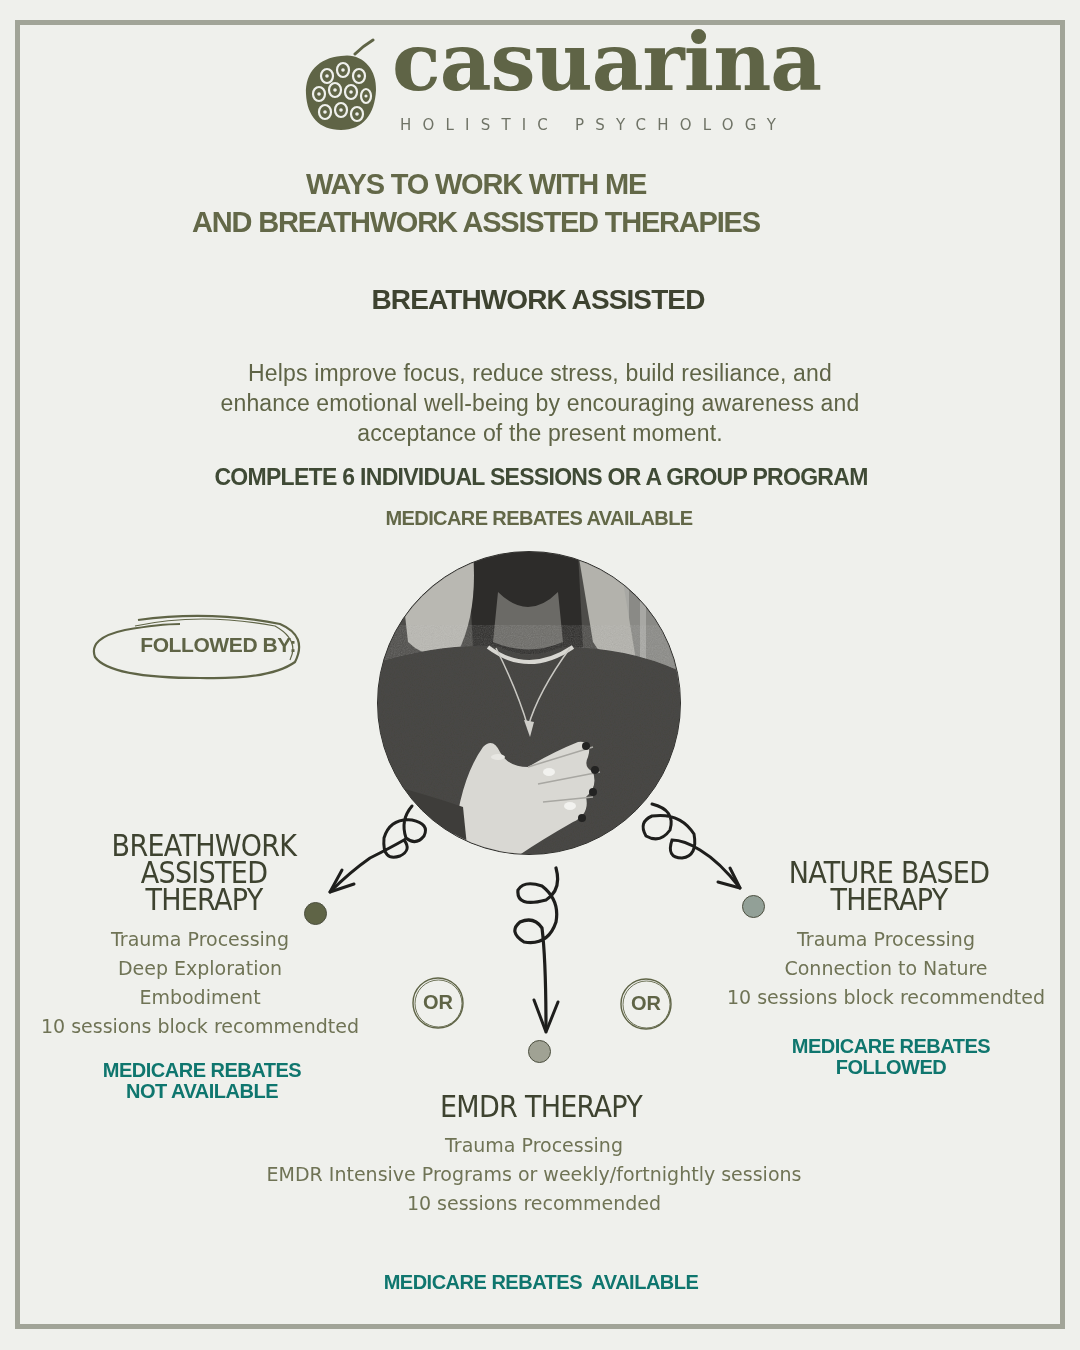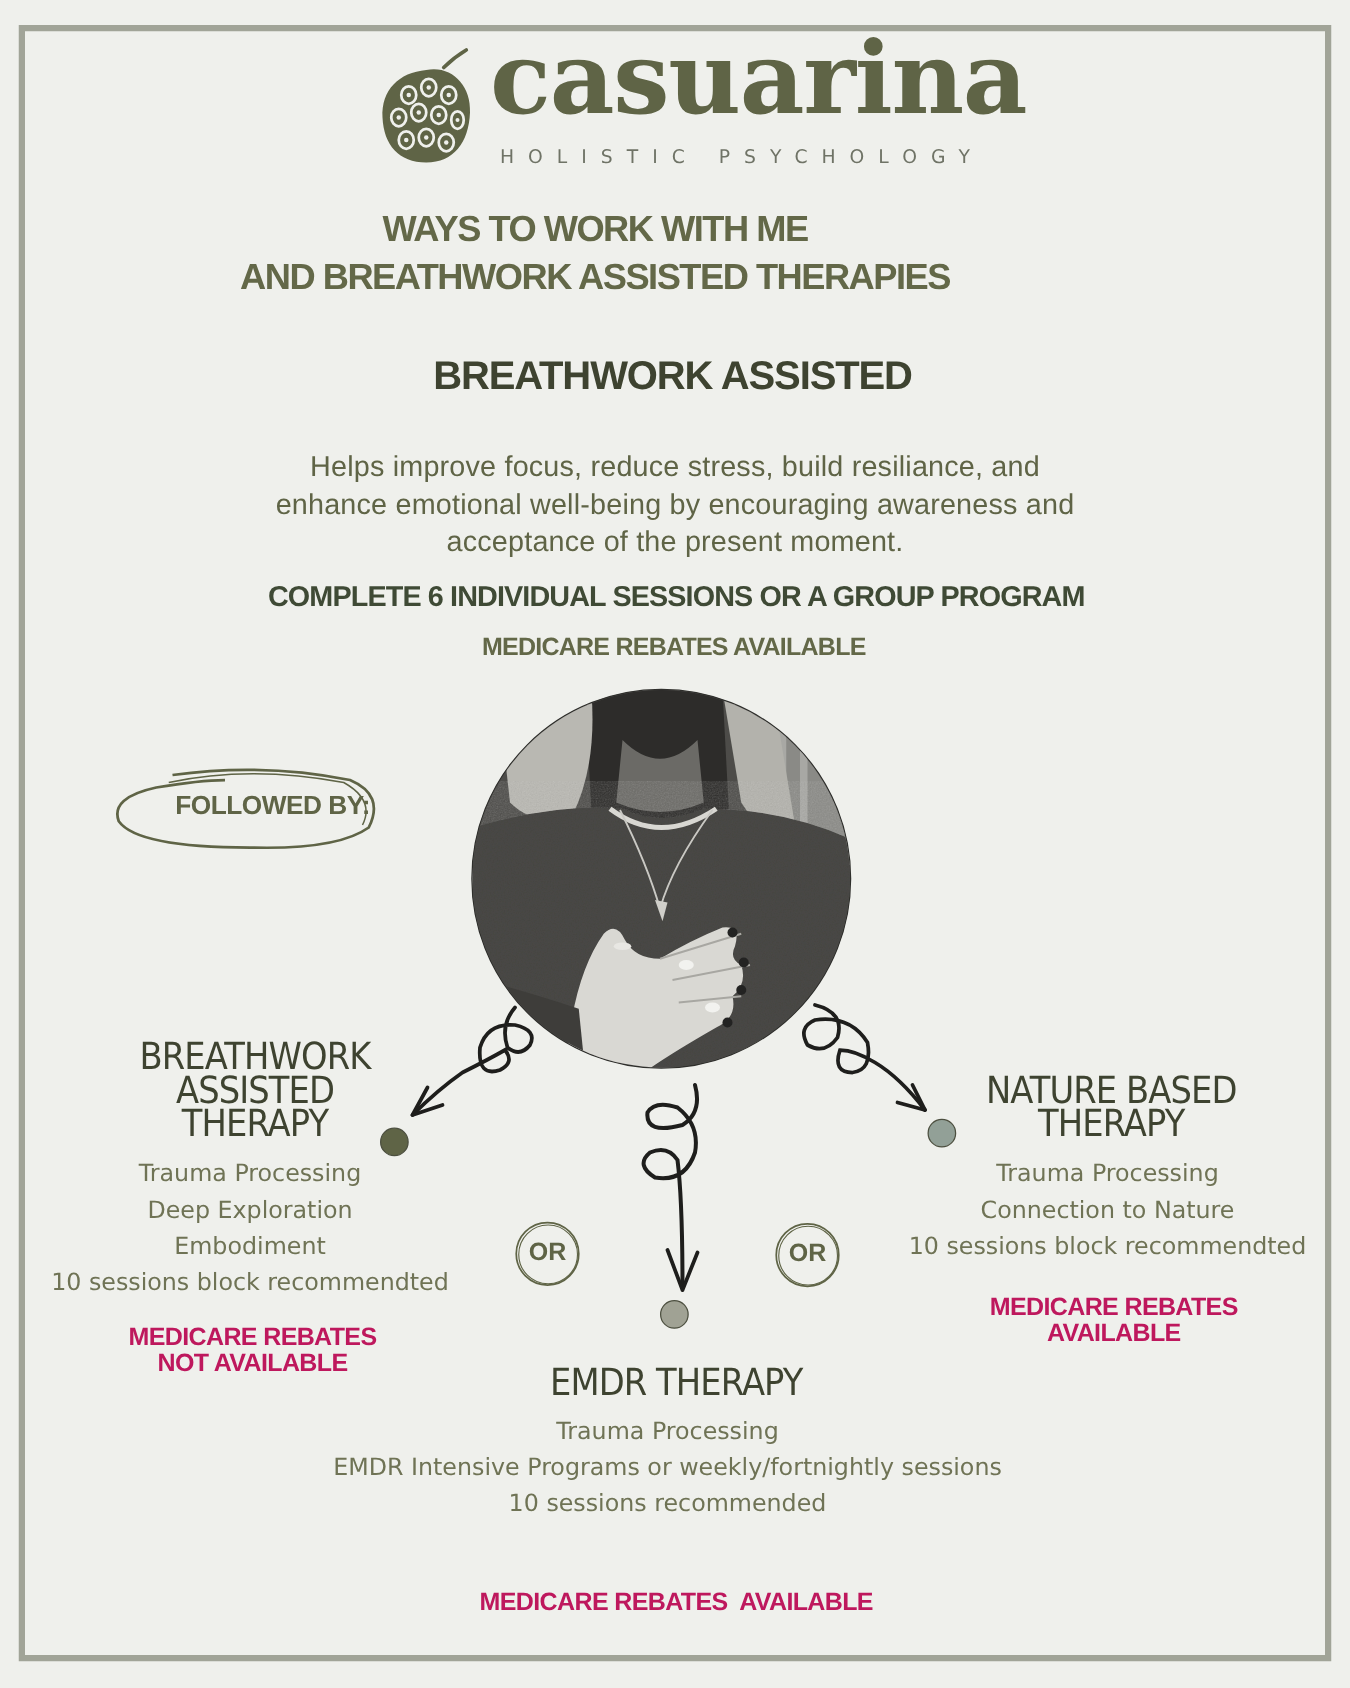--- a/index.html
+++ b/index.html
@@ -25,21 +25,21 @@
     .logo-sub {
       left: 400px; top: 116px; font-size: 15px; letter-spacing: 11.2px;
       color: #6f7366; font-family: "DejaVu Sans", sans-serif; font-weight: normal;
     }
 
     .title {
       left: 0; width: 952px; top: 165px; font-size: 29px; font-weight: bold;
       color: #636848; line-height: 38px; letter-spacing: -1.2px;
     }
     .subtitle {
-      left: 0; width: 1076px; top: 285px; font-size: 32px; font-weight: bold;
+      left: 0; width: 1076px; top: 285px; font-size: 28px; font-weight: bold;
       color: #3e4330; line-height: 30px; letter-spacing: -0.9px;
     }
     .desc {
       left: 0; width: 1120px; top: 358px; font-size: 23px; color: #5f6446;
       line-height: 30px; letter-spacing: 0.15px;
     }
     .complete {
       left: 0; width: 1082px; top: 464px; font-size: 23px; font-weight: bold;
       color: #3f4a35; letter-spacing: -0.7px;
     }
@@ -60,21 +60,21 @@
     .followed-label {
       left: 96px; top: 633px; width: 200px; font-size: 21px; font-weight: bold;
       color: #5f6446; text-align: right; letter-spacing: -0.4px;
     }
 
     .therapy-title {
       font-size: 30px; color: #3e4330; line-height: 27px; letter-spacing: -0.8px;
       font-family: "DejaVu Sans", sans-serif; font-weight: normal; transform: scaleX(0.9);
     }
     .item { font-size: 19px; color: #6f7355; line-height: 29px; font-family: "DejaVu Sans", sans-serif; }
-    .rebate { font-size: 20px; font-weight: bold; color: #be185d; line-height: 21px; letter-spacing: -0.5px; }
+    .rebate { font-size: 20px; font-weight: bold; color: #0f766e; line-height: 21px; letter-spacing: -0.5px; }
 
     .dot { border-radius: 50%; border: 1px solid #4c4f3f; box-sizing: border-box; }
 
     .or-ring { width: 54px; height: 54px; }
     .or-label { font-size: 20px; font-weight: bold; color: #5f6446; width: 54px; text-align: center; }
   </style>
 </head>
 <body>
 
 <div class="frame"></div>
@@ -229,21 +229,21 @@
     <div>THERAPY</div>
   </div>
 </div>
 <div class="abs center" style="left:680px;width:412px;top:925px;">
   <div class="item">Trauma Processing</div>
   <div class="item">Connection to Nature</div>
   <div class="item">10 sessions block recommendted</div>
 </div>
 <div class="abs center rebate" style="left:741px;width:300px;top:1036px;">
   <div>MEDICARE REBATES</div>
-  <div>AVAILABLE</div>
+  <div>FOLLOWED</div>
 </div>
 
 <div class="abs center" style="left:341px;width:400px;top:1093px;">
   <div class="therapy-title">
     <div>EMDR THERAPY</div>
   </div>
 </div>
 <div class="abs center" style="left:234px;width:600px;top:1131px;">
   <div class="item">Trauma Processing</div>
   <div class="item">EMDR Intensive Programs or weekly/fortnightly sessions</div>

